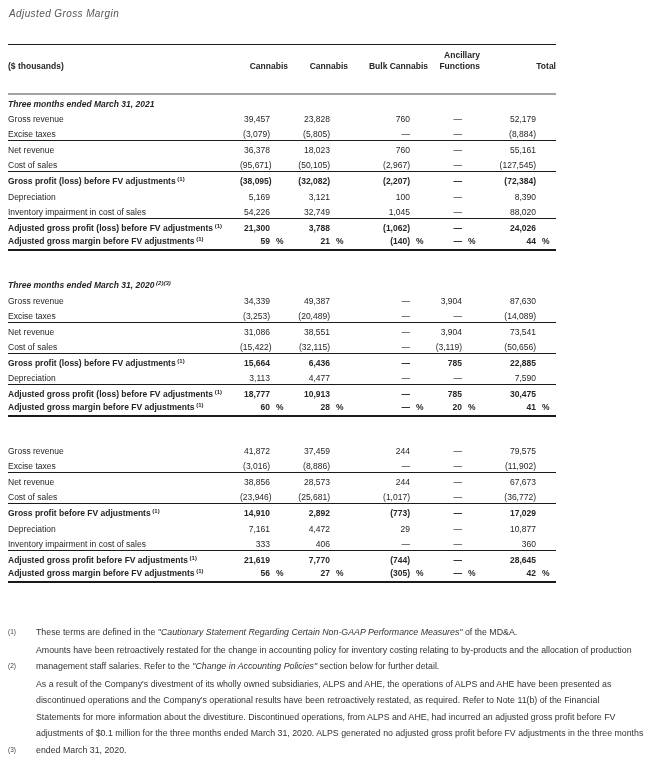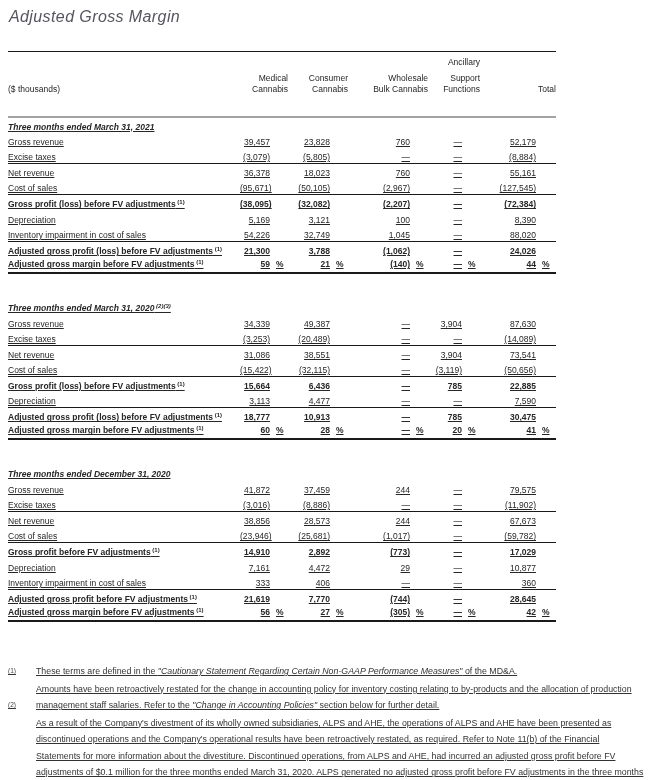--- a/index.html
+++ b/index.html
@@ -9,44 +9,44 @@
     background: #ffffff;
     overflow: hidden;
     font-family: "Liberation Sans", sans-serif;
     color: #262626;
   }
   .page { width: 650px; height: 780px; padding: 6px 0 0 0; }
 
   .title {
     font-style: italic;
     font-weight: normal;
-    font-size: 16px;
+    font-size: 10px;
     letter-spacing: 0.4px;
     color: #55555f;
     margin: 2px 0 0 9px;
   }
 
   table.fin {
     border-collapse: collapse;
     table-layout: fixed;
     width: 548px;
     margin: 25px 0 0 8px;
     font-size: 8.5px;
     line-height: 11px;
   }
   table.fin td { padding: 0; white-space: nowrap; overflow: visible; vertical-align: bottom; }
 
   
-  thead tr.hdr td { font-weight: normal; height: 16px; }
+  thead tr.hdr td { font-weight: bold; height: 16px; }
   thead tr.hdr-top td { border-top: 1px solid #1a1a1a; padding-top: 4px; }
   thead tr.hdr-bottom td { border-bottom: 2px solid #a3a3a3; padding-bottom: 21px; }
   td.hcell { text-align: right; }
 
   
-  tbody tr { height: 15.6px; text-decoration: underline; }
+  tbody tr { height: 15.6px; }
   tbody td.lbl { text-align: left; }
   tbody td.val { text-align: right; }
   tbody td.pct { text-align: left; padding-left: 6px; }
   tr.bold td { font-weight: bold; }
   tr.bt  td { border-top: 1px solid #1a1a1a; }
   tr.btk td { border-top: 1.5px solid #1a1a1a; }
   tr.bbk td { border-bottom: 2px solid #1a1a1a; padding-bottom: 2px; }
   tr.sec-head td { font-weight: bold; font-style: italic; height: 16px; }
   tr.spacer td { height: 25px; border: none; }
   sup.fnref { font-size: 6px; vertical-align: 3px; letter-spacing: 0; font-weight: inherit; }
@@ -94,28 +94,20 @@
     </colgroup>
     <thead>
       <tr class="hdr hdr-top">
         <td class="lbl"></td>
         <td class="hcell" colspan="2"></td>
         <td class="hcell" colspan="2"></td>
         <td class="hcell" colspan="2"></td>
         <td class="hcell" colspan="2">Ancillary</td>
         <td class="hcell" colspan="2"></td>
       </tr>
-      <tr class="hdr">
-        <td class="lbl"></td>
-        <td class="hcell" colspan="2">Medical</td>
-        <td class="hcell" colspan="2">Consumer</td>
-        <td class="hcell" colspan="2">Wholesale</td>
-        <td class="hcell" colspan="2">Support</td>
-        <td class="hcell" colspan="2"></td>
-      </tr>
       <tr class="hdr hdr-bottom">
         <td class="lbl">($ thousands)</td>
         <td class="hcell" colspan="2">Cannabis</td>
         <td class="hcell" colspan="2">Cannabis</td>
         <td class="hcell" colspan="2">Bulk Cannabis</td>
         <td class="hcell" colspan="2">Functions</td>
         <td class="hcell" colspan="2">Total</td>
       </tr>
     </thead>
     <tbody>
@@ -345,23 +337,20 @@
           <td class="val">—</td>
           <td class="pct">%</td>
           <td class="val">20</td>
           <td class="pct">%</td>
           <td class="val">41</td>
           <td class="pct">%</td>
         </tr>
         <tr class="spacer">
           <td colspan="11"></td>
         </tr>
-        <tr class="sec-head">
-          <td colspan="11"><span>Three months ended December 31, 2020</span></td>
-        </tr>
         <tr class="">
           <td class="lbl"><span>Gross revenue</span></td>
           <td class="val">41,872</td>
           <td class="pct"></td>
           <td class="val">37,459</td>
           <td class="pct"></td>
           <td class="val">244</td>
           <td class="pct"></td>
           <td class="val">—</td>
           <td class="pct"></td>
@@ -397,21 +386,21 @@
         <tr class="">
           <td class="lbl"><span>Cost of sales</span></td>
           <td class="val">(23,946)</td>
           <td class="pct"></td>
           <td class="val">(25,681)</td>
           <td class="pct"></td>
           <td class="val">(1,017)</td>
           <td class="pct"></td>
           <td class="val">—</td>
           <td class="pct"></td>
-          <td class="val">(59,782)</td>
+          <td class="val">(36,772)</td>
           <td class="pct"></td>
         </tr>
         <tr class="btk bold">
           <td class="lbl"><span>Gross profit before FV adjustments</span><sup class="fnref"> (1)</sup></td>
           <td class="val">14,910</td>
           <td class="pct"></td>
           <td class="val">2,892</td>
           <td class="pct"></td>
           <td class="val">(773)</td>
           <td class="pct"></td>

